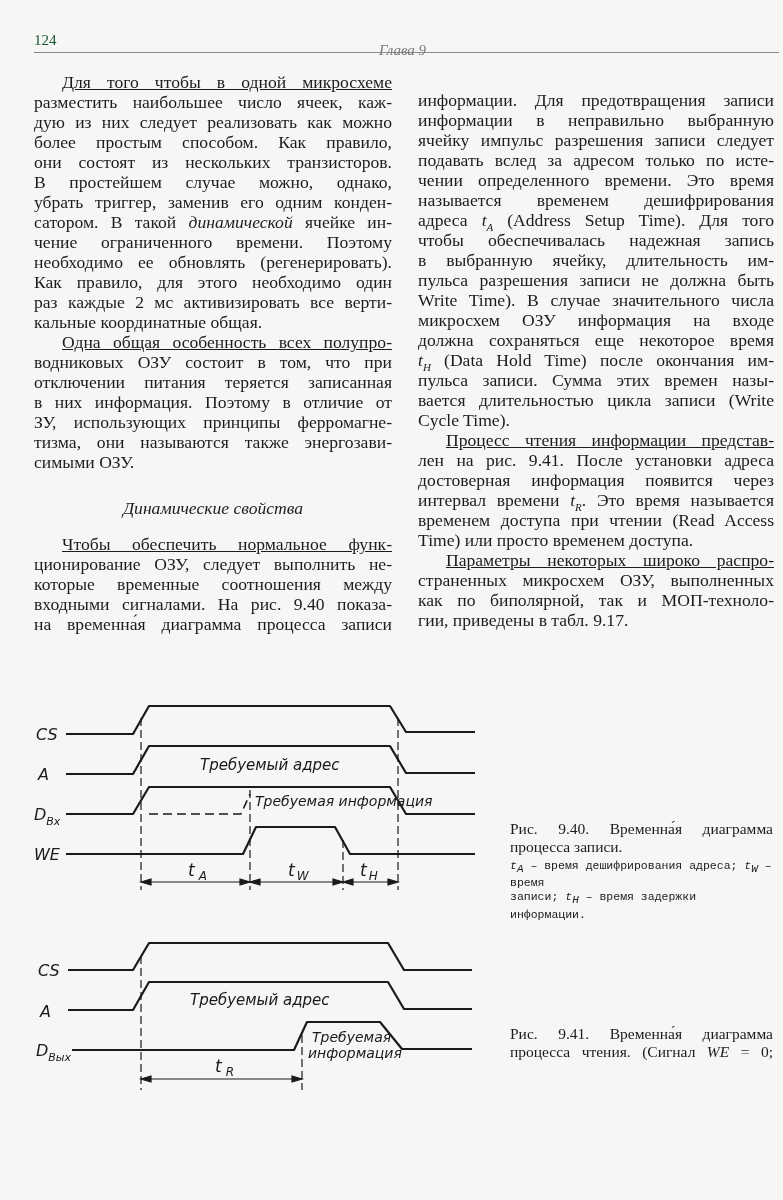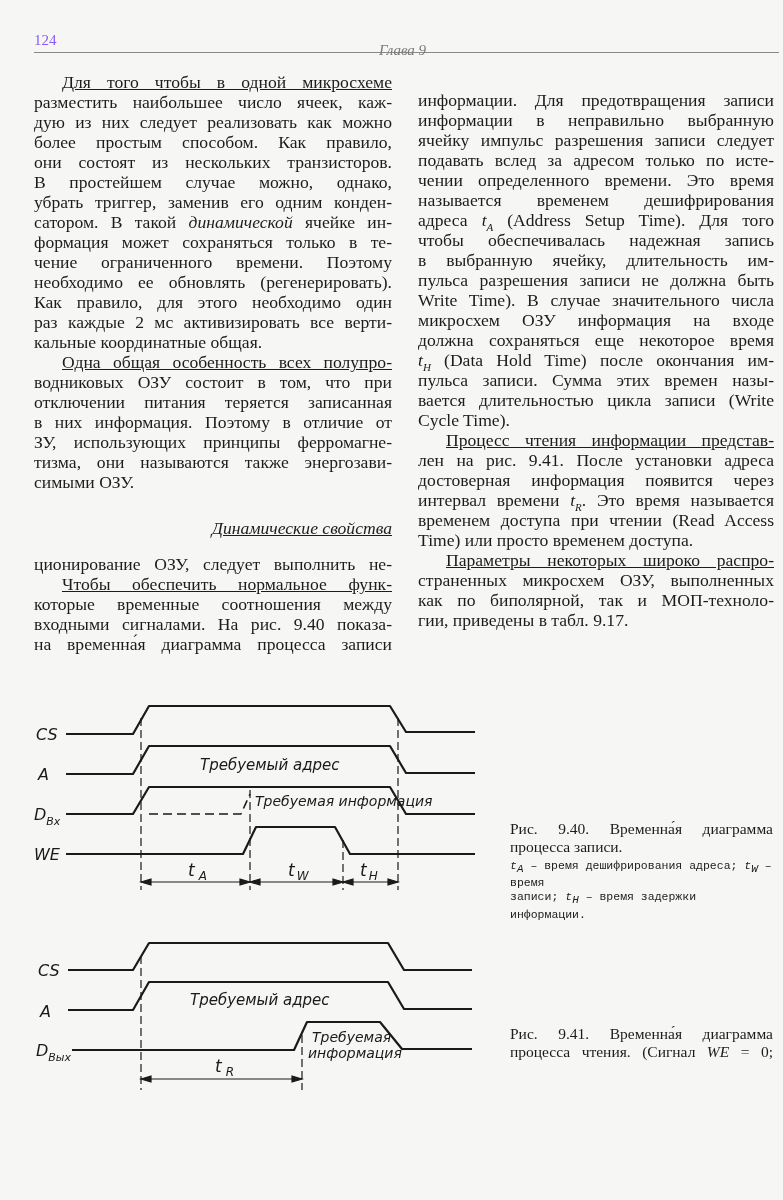--- a/index.html
+++ b/index.html
@@ -7,29 +7,29 @@
     width: 783px; height: 1200px; overflow: hidden;
     background: #f6f6f4;
     font-family: "Liberation Serif", "DejaVu Serif", serif;
     color: #1c1c1c;
     position: relative;
   }
   .header {
     position: absolute; left: 34px; top: 30px; width: 745px; height: 22px;
     border-bottom: 1px solid #8a8a8a;
   }
-  .page-num { position: absolute; left: 0; top: 2px; font-size: 15px; color: #8b5cf6; }
+  .page-num { position: absolute; left: 0; top: 2px; font-size: 15px; color: #14532d; }
   .running-head { position: absolute; left: 345px; top: 12px; font-size: 15px; font-style: italic; color: #7a7a7a; }
   .col { position: absolute; font-size: 17.6px; line-height: 20px; }
   .col-left { left: 34px; top: 72px; width: 358px; }
   .col-right { left: 418px; top: 90px; width: 356px; }
   .line { display: block; text-align: justify; text-align-last: justify; white-space: nowrap; height: 20px; }
   .line.last { text-align-last: left; }
   .indent { padding-left: 28px; text-decoration: underline; }
-  .subhead { display:block; text-align: right; font-style: italic; margin: 26px 0 16px 0; height: 20px; text-decoration: underline; }
+  .subhead { display:block; text-align: center; font-style: italic; margin: 26px 0 16px 0; height: 20px; }
   i.sym { font-style: italic; }
   sub { font-size: 11px; }
   svg text { font-family: "DejaVu Sans", sans-serif; font-style: italic; fill: #1a1a1a; }
   .cap { position: absolute; font-size: 15.5px; line-height: 18px; }
   .cap-sub { font-size: 11.5px; line-height: 14px; display:block; margin-top: 3px; font-family: Liberation Mono, monospace; }
   .cap .jl { display:block; text-align: justify; text-align-last: justify; white-space: nowrap; }
   .cap .jl.last { text-align-last: left; }
 </style>
 </head>
 <body>
@@ -42,40 +42,39 @@
 <div class="col col-left">
   <div>
     <span class="line indent">Для того чтобы в одной микросхеме</span>
     <span class="line">разместить наибольшее число ячеек, каж-</span>
     <span class="line">дую из них следует реализовать как можно</span>
     <span class="line">более простым способом. Как правило,</span>
     <span class="line">они состоят из нескольких транзисторов.</span>
     <span class="line">В простейшем случае можно, однако,</span>
     <span class="line">убрать триггер, заменив его одним конден-</span>
     <span class="line"><span>сатором. В такой</span> <i>динамической</i> <span>ячейке ин-</span></span>
-    <span class="line">формация может сохраняться только в те-</span>
     <span class="line">чение ограниченного времени. Поэтому</span>
     <span class="line">необходимо ее обновлять (регенерировать).</span>
     <span class="line">Как правило, для этого необходимо один</span>
     <span class="line">раз каждые 2 мс активизировать все верти-</span>
     <span class="line last">кальные координатные общая.</span>
   </div>
   <div>
     <span class="line indent">Одна общая особенность всех полупро-</span>
     <span class="line">водниковых ОЗУ состоит в том, что при</span>
     <span class="line">отключении питания теряется записанная</span>
     <span class="line">в них информация. Поэтому в отличие от</span>
     <span class="line">ЗУ, использующих принципы ферромагне-</span>
     <span class="line">тизма, они называются также энергозави-</span>
     <span class="line last">симыми ОЗУ.</span>
   </div>
   <span class="subhead">Динамические свойства</span>
   <div>
+    <span class="line indent">Чтобы обеспечить нормальное функ-</span>
     <span class="line">ционирование ОЗУ, следует выполнить не-</span>
-    <span class="line indent">Чтобы обеспечить нормальное функ-</span>
     <span class="line">которые временные соотношения между</span>
     <span class="line">входными сигналами. На рис. 9.40 показа-</span>
     <span class="line">на временна́я диаграмма процесса записи</span>
   </div>
 </div>
 
 <div class="col col-right">
   <div id="rp1">
       <span class="line">информации. Для предотвращения записи</span>
       <span class="line">информации в неправильно выбранную</span>

